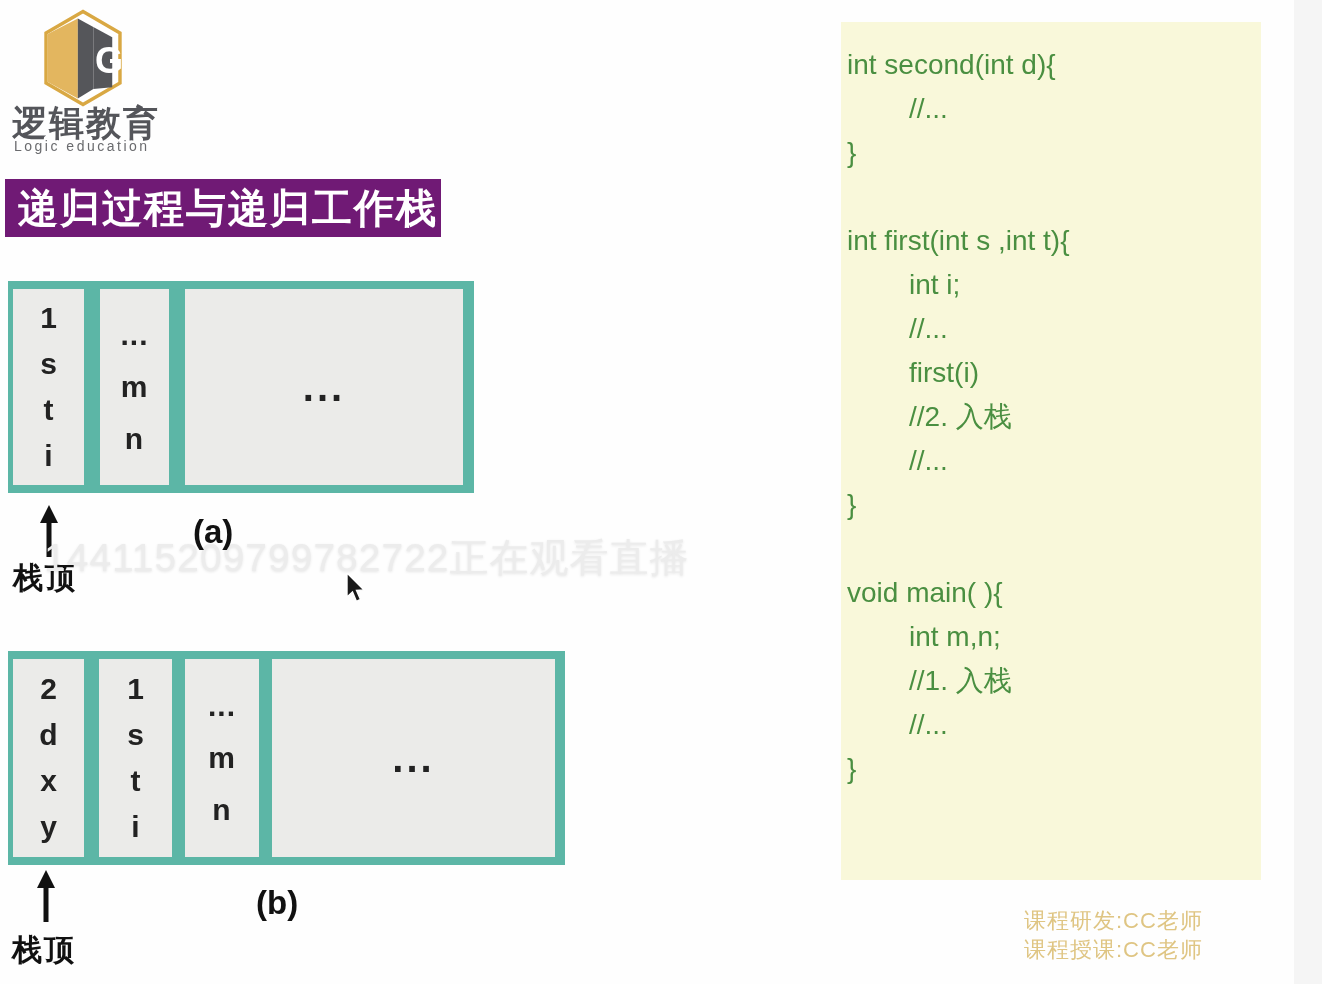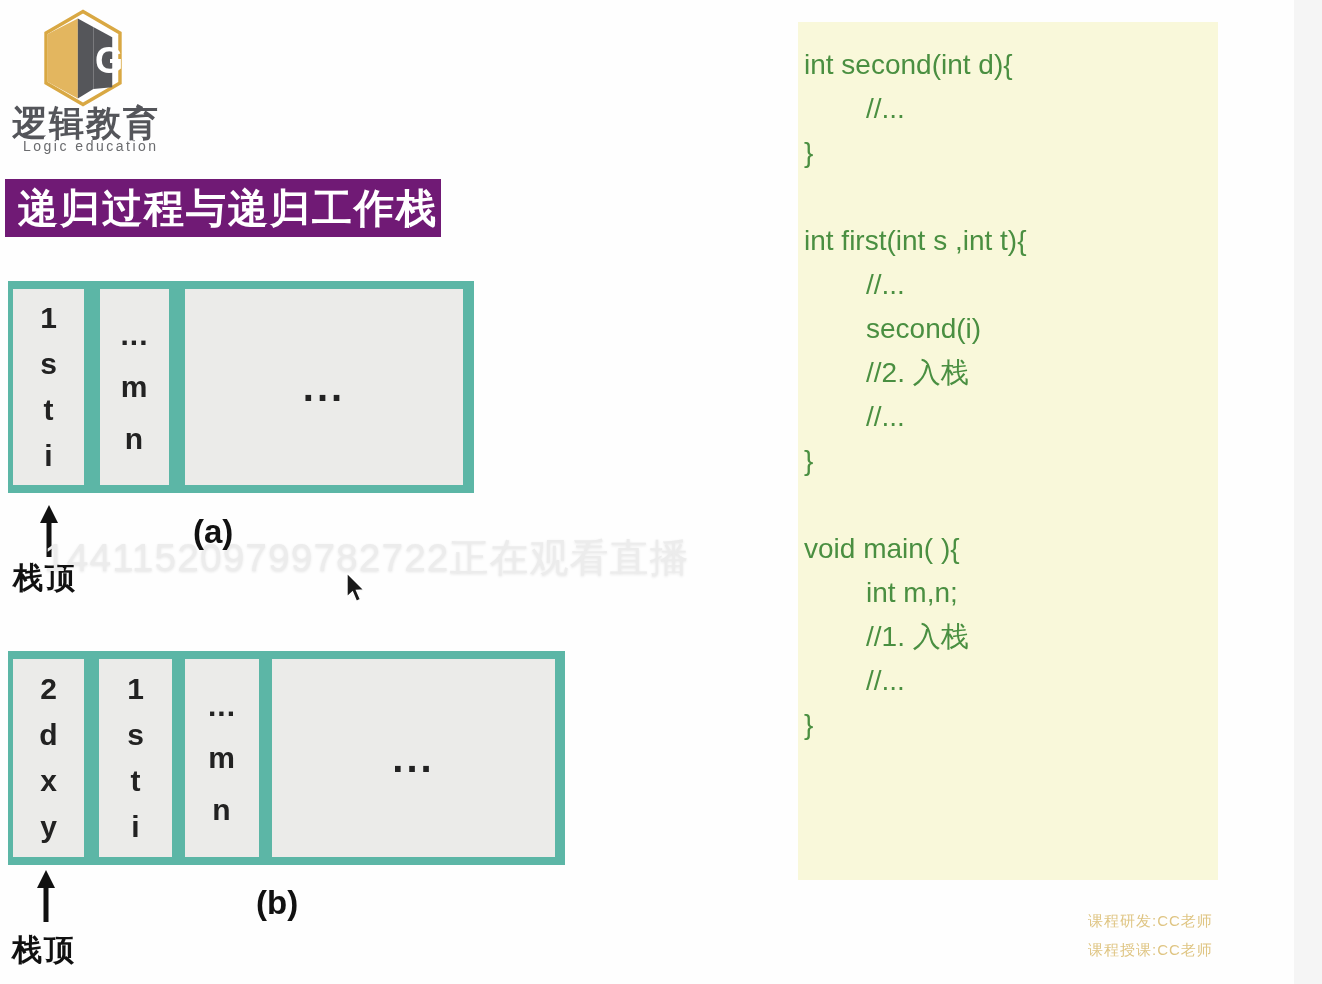--- a/index.html
+++ b/index.html
@@ -18,21 +18,20 @@
   .logo-mark { left: 40px; top: 8px; width: 86px; height: 100px; }
   .brand-cn {
     left: 12px; top: 100px; width: 180px;
     font-size: 35px; font-weight: 700; letter-spacing: 2px;
     color: #54555a;
   }
   .brand-en {
     left: 14px; top: 138px; width: 200px;
     font-size: 14px; letter-spacing: 2.5px;
     color: #6a6b6e;
-    margin-left: 9px;
   }
 
   
   .banner {
     left: 5px; top: 179px; width: 436px; height: 58px;
     background: #701a75;
     color: #ffffff;
     font-size: 40px; font-weight: 700; letter-spacing: 2px;
     line-height: 58px; padding-left: 13px;
     white-space: nowrap;
@@ -81,35 +80,35 @@
     font-size: 39px; font-weight: 500; letter-spacing: 1px;
     color: #ececec;
     text-shadow: 0 1px 3px rgba(0,0,0,0.10);
     white-space: nowrap; z-index: 2;
     pointer-events: none;
     margin-top: 25px;
   }
 
   
   .code-panel {
-    left: 798px; top: 22px; width: 420px; height: 858px;
+    left: 841px; top: 22px; width: 420px; height: 858px;
     background: #f9f8da;
     padding: 21px 0 13px 6px;
   }
   .code-line {
     height: 44px; line-height: 44px;
     font-size: 28px; color: #4a8f41;
     white-space: pre;
   }
   .code-line.ind { padding-left: 62px; }
 
   
   .credits {
-    left: 1088px; top: 906px;
-    font-size: 15px; line-height: 29px; letter-spacing: 1px;
+    left: 1024px; top: 906px;
+    font-size: 22px; line-height: 29px; letter-spacing: 1px;
     color: #dfc583;
   }
 
   
   .right-strip { left: 1294px; top: 0; width: 28px; height: 984px; background: #f5f5f5; }
   .cursor { left: 345px; top: 573px; z-index: 5; }
 </style>
 </head>
 <body>
 
@@ -186,22 +185,23 @@
 </div>
 <div class="abs caption caption-b">(b)</div>
 <div class="abs stack-top stack-top-b">栈顶</div>
 
 <div class="abs code-panel">
   <div class="code-line">int second(int d){</div>
   <div class="code-line ind">//...</div>
   <div class="code-line">}</div>
   <div class="code-line"></div>
   <div class="code-line">int first(int s ,int t){</div>
-  <div class="code-line ind">//...</div>
-  <div class="code-line ind">second(i)</div>
+  <div class="code-line ind">int i;</div>
+  <div class="code-line ind">//...</div>
+  <div class="code-line ind">first(i)</div>
   <div class="code-line ind">//2. 入栈</div>
   <div class="code-line ind">//...</div>
   <div class="code-line">}</div>
   <div class="code-line"></div>
   <div class="code-line">void main( ){</div>
   <div class="code-line ind">int m,n;</div>
   <div class="code-line ind">//1. 入栈</div>
   <div class="code-line ind">//...</div>
   <div class="code-line">}</div>
 </div>

